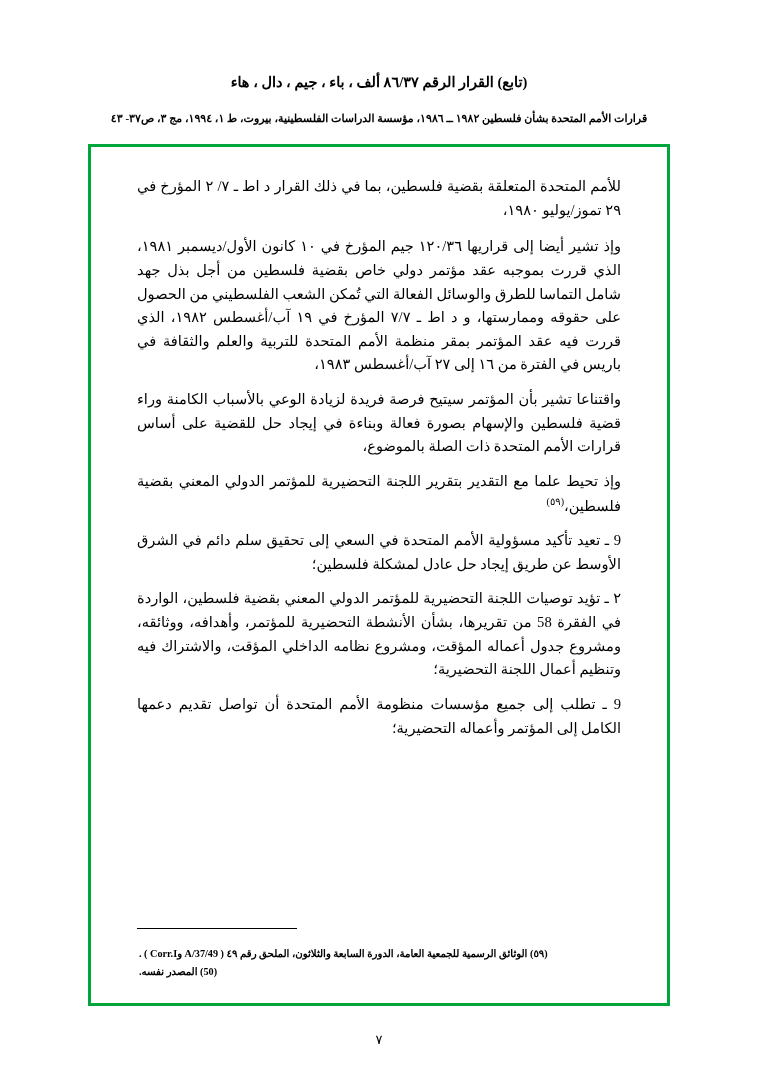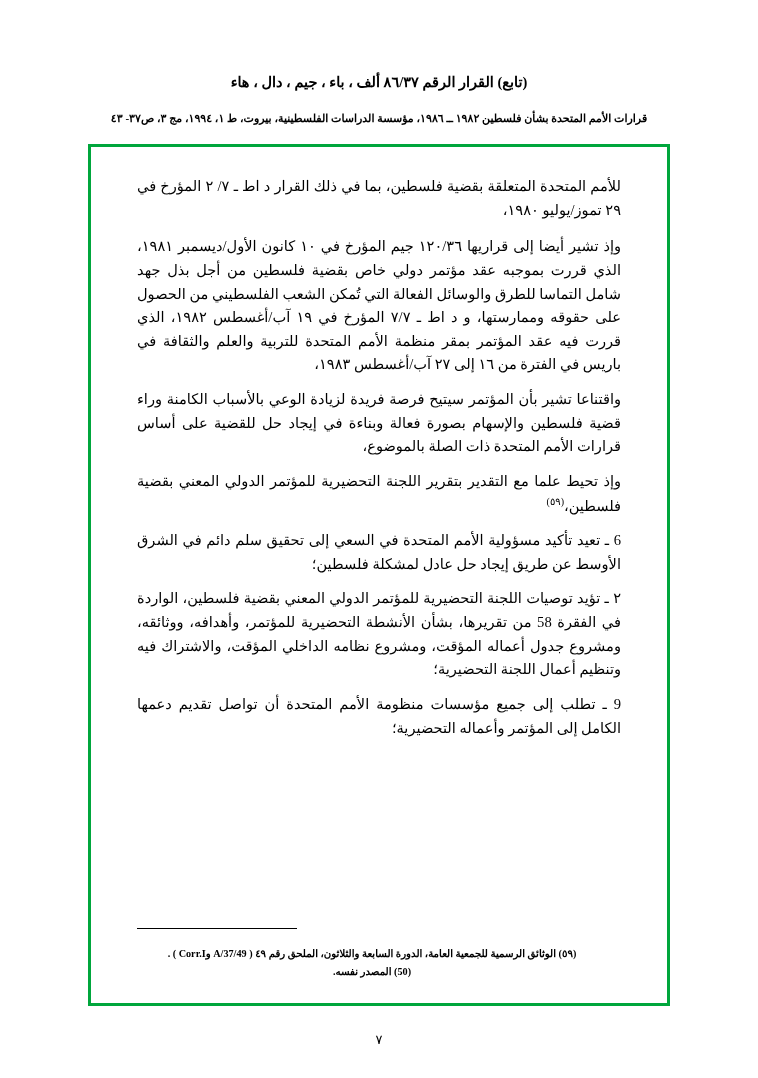--- a/index.html
+++ b/index.html
@@ -75,25 +75,25 @@
   }
   .rule {
     position: absolute;
     left: 46px;
     bottom: 74px;
     width: 160px;
     border-top: 1.6px solid #000;
   }
   .footnotes {
     position: absolute;
-    left: 32px;
+    left: 48px;
     right: 46px;
     bottom: 22px;
     direction: rtl;
-    text-align: center;
+    text-align: left;
   }
   .footnote {
     font-size: 10.2px;
     font-weight: bold;
     line-height: 1.75;
     direction: rtl;
   }
   .page-number {
     position: absolute;
     bottom: 30px;
@@ -124,21 +124,21 @@
 
   <div class="frame">
     <div class="frame-inner">
 
       <p class="body-par first">للأمم المتحدة المتعلقة بقضية فلسطين، بما في ذلك القرار د اط ـ ٧/ ٢ المؤرخ في ٢٩ تموز/يوليو ١٩٨٠،</p>
       <p class="body-par">وإذ تشير أيضا إلى قراريها ١٢٠/٣٦ جيم المؤرخ في ١٠ كانون الأول/ديسمبر ١٩٨١، الذي قررت بموجبه عقد مؤتمر دولي خاص بقضية فلسطين من أجل بذل جهد شامل التماسا للطرق والوسائل الفعالة التي تُمكن الشعب الفلسطيني من الحصول على حقوقه وممارستها، و د اط ـ ٧/٧ المؤرخ في ١٩ آب/أغسطس ١٩٨٢، الذي قررت فيه عقد المؤتمر بمقر منظمة الأمم المتحدة للتربية والعلم والثقافة في باريس في الفترة من ١٦ إلى ٢٧ آب/أغسطس ١٩٨٣،</p>
       <p class="body-par">واقتناعا تشير بأن المؤتمر سيتيح فرصة فريدة لزيادة الوعي بالأسباب الكامنة وراء قضية فلسطين والإسهام بصورة فعالة وبناءة في إيجاد حل للقضية على أساس قرارات الأمم المتحدة ذات الصلة بالموضوع،</p>
 
       <p class="body-par"><span>وإذ تحيط علما مع التقدير بتقرير اللجنة التحضيرية للمؤتمر الدولي المعني بقضية فلسطين،</span><span class="sup">(٥٩)</span></p>
 
-      <p class="body-par">6 ـ تعيد تأكيد مسؤولية الأمم المتحدة في السعي إلى تحقيق سلم دائم في الشرق الأوسط عن طريق إيجاد حل عادل لمشكلة فلسطين؛</p>
+      <p class="body-par">9 ـ تعيد تأكيد مسؤولية الأمم المتحدة في السعي إلى تحقيق سلم دائم في الشرق الأوسط عن طريق إيجاد حل عادل لمشكلة فلسطين؛</p>
 
       <p class="body-par"><span>٢ ـ تؤيد توصيات اللجنة التحضيرية للمؤتمر الدولي المعني بقضية فلسطين، الواردة في الفقرة 58 من تقريرها، بشأن الأنشطة التحضيرية للمؤتمر، وأهدافه، ووثائقه، ومشروع جدول أعماله المؤقت، ومشروع نظامه الداخلي المؤقت، والاشتراك فيه وتنظيم أعمال اللجنة التحضيرية؛</span></p>
 
       <p class="body-par">9 ـ تطلب إلى جميع مؤسسات منظومة الأمم المتحدة أن تواصل تقديم دعمها الكامل إلى المؤتمر وأعماله التحضيرية؛</p>
 
       <div class="rule"></div>
 
       <div class="footnotes">
         <div class="footnote">(٥٩)  الوثائق الرسمية للجمعية العامة، الدورة السابعة والثلاثون، الملحق رقم ٤٩ ( A/37/49 وCorr.I ) .</div>
         <div class="footnote">(50)  المصدر نفسه.</div>

